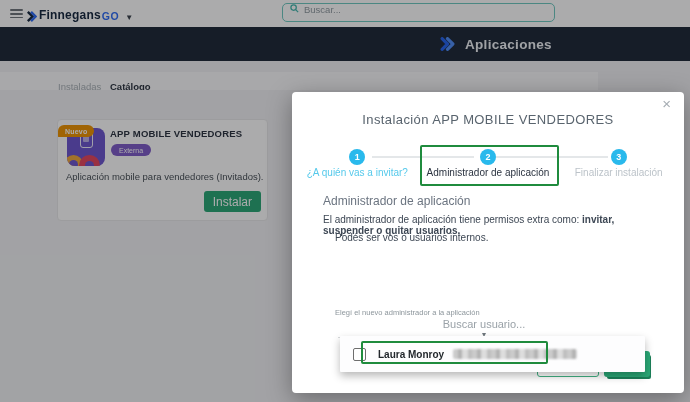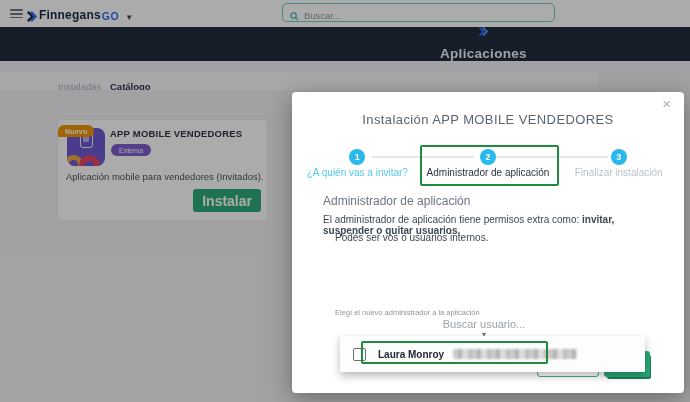--- a/index.html
+++ b/index.html
@@ -13,28 +13,28 @@
   .hamburger { position:absolute; left:10px; top:9px; width:13px; height:10px; cursor:pointer; }
   .hamburger .bar { width:13px; height:1.8px; background:#70767c; margin-bottom:2px; border-radius:1px; }
   .brand { position:absolute; left:26px; top:5px; height:17px; display:flex; align-items:flex-end; }
   .brand-chevron { width:11px; height:11px; margin-right:2px; }
   .brand-name { font-size:12px; font-weight:bold; color:#15263e; letter-spacing:0.2px; }
   .brand-suffix { font-size:10.5px; font-weight:bold; color:#2d6bf4; margin-left:1px; letter-spacing:0.5px; }
   .brand-caret { font-size:8px; color:#39414b; margin-left:6px; }
   .search-box {
     position:absolute; left:282px; top:3px; width:273px; height:19px;
     border:1.5px solid #6ec8c0; border-radius:5px; background:#fff;
-    display:flex; align-items:flex-end; padding:0 7px; gap:5px;
+    display:flex; align-items:flex-start; padding:0 7px; gap:5px;
   }
   .search-box svg { flex:0 0 auto; }
   .search-input { border:none; outline:none; width:100%; font-size:9.5px; color:#5a646b; font-family:"Liberation Sans",sans-serif; background:transparent; }
   .search-input::placeholder { color:#8f9aa0; }
   
   .navbar { position:absolute; left:0; top:27px; width:690px; height:34px; background:#1d2838; z-index:1; }
-  .nav-title-block { position:absolute; left:440px; top:0; height:34px; display:flex; align-items:center; gap:10px;flex-direction:column; }
+  .nav-title-block { position:absolute; left:440px; top:0; height:34px; display:flex; align-items:center; gap:10px; }
   .nav-title { font-size:13.5px; font-weight:bold; color:#eef1f5; letter-spacing:0.3px; }
   
   .tabstrip { position:absolute; left:0; top:72px; width:598px; height:29px; background:#fbfbfc; border-bottom:1px solid #e3e3e6; z-index:1; }
   .tab { position:absolute; top:9px; font-size:9.5px; cursor:pointer; }
   .tab-instaladas { left:58px; color:#a9b0b6; }
   .tab-catalogo { left:110px; color:#2c3440; font-weight:bold; }
   .tab-underline { position:absolute; left:108px; bottom:-1px; width:37px; height:3px; background:#564cc9; border-radius:2px; }
   
   .content { position:absolute; left:0; top:90px; width:690px; height:312px; background:#f2f2f4; z-index:1; }
   .card { position:absolute; left:57px; top:29px; width:211px; height:102px; background:#fff; border:1px solid #e8e8ea; border-radius:4px; }
@@ -44,21 +44,21 @@
   .donut { position:absolute; border-radius:50%; }
   .donut-yellow { left:-3px; bottom:-8px; width:19px; height:19px; background:#f2a93b; }
   .donut-red { left:12px; bottom:-10px; width:21px; height:21px; background:conic-gradient(from 140deg, #9b6fe0 0 20%, #e5475e 20% 100%); }
   .donut-hole { position:absolute; background:#6c56cf; border-radius:50%; }
   .donut-yellow .donut-hole { left:5px; top:5px; width:9px; height:9px; }
   .donut-red .donut-hole { left:6px; top:6px; width:9px; height:9px; }
   .badge-new { position:absolute; left:0; top:5px; background:#ef9400; color:#fff; font-size:7px; font-weight:bold; padding:2.5px 7px; border-radius:7px 7px 7px 1px; letter-spacing:0.2px; }
   .card-title { position:absolute; left:52px; top:8px; font-size:9.5px; font-weight:bold; color:#2b3340; letter-spacing:0.2px; }
   .badge-externa { position:absolute; left:53px; top:24px; background:#7e5bc8; color:#fff; font-size:7px; padding:2.5px 8px; border-radius:8px; }
   .card-desc { position:absolute; left:8px; top:51px; font-size:9.5px; color:#474f56; }
-  .install-btn { position:absolute; right:6px; bottom:8px; background:#2aa876; color:#fff; font-size:14px; font-weight:bold; padding:3.5px 9px; border-radius:3px; border:none; cursor:pointer; }
+  .install-btn { position:absolute; right:6px; bottom:8px; background:#2aa876; color:#fff; font-size:12px; font-weight:normal; padding:3.5px 9px; border-radius:3px; border:none; cursor:pointer; }
   
   .overlay { position:absolute; left:0; top:0; width:690px; height:402px; background:rgba(8,10,12,0.34); z-index:10; }
   .modal {
     position:absolute; left:292px; top:92px; width:392px; height:301px;
     background:#fff; border-radius:4px; z-index:20; box-shadow:0 6px 24px rgba(0,0,0,0.35);
   }
   .modal-close { position:absolute; right:13px; top:4px; font-size:15px; color:#a6adb3; cursor:pointer; line-height:1; }
   .modal-title { position:absolute; left:0; top:20px; width:100%; text-align:center; font-size:13px; color:#59646e; letter-spacing:0.4px; }
   
   .stepper { position:absolute; left:0; top:53px; width:392px; height:42px; }

